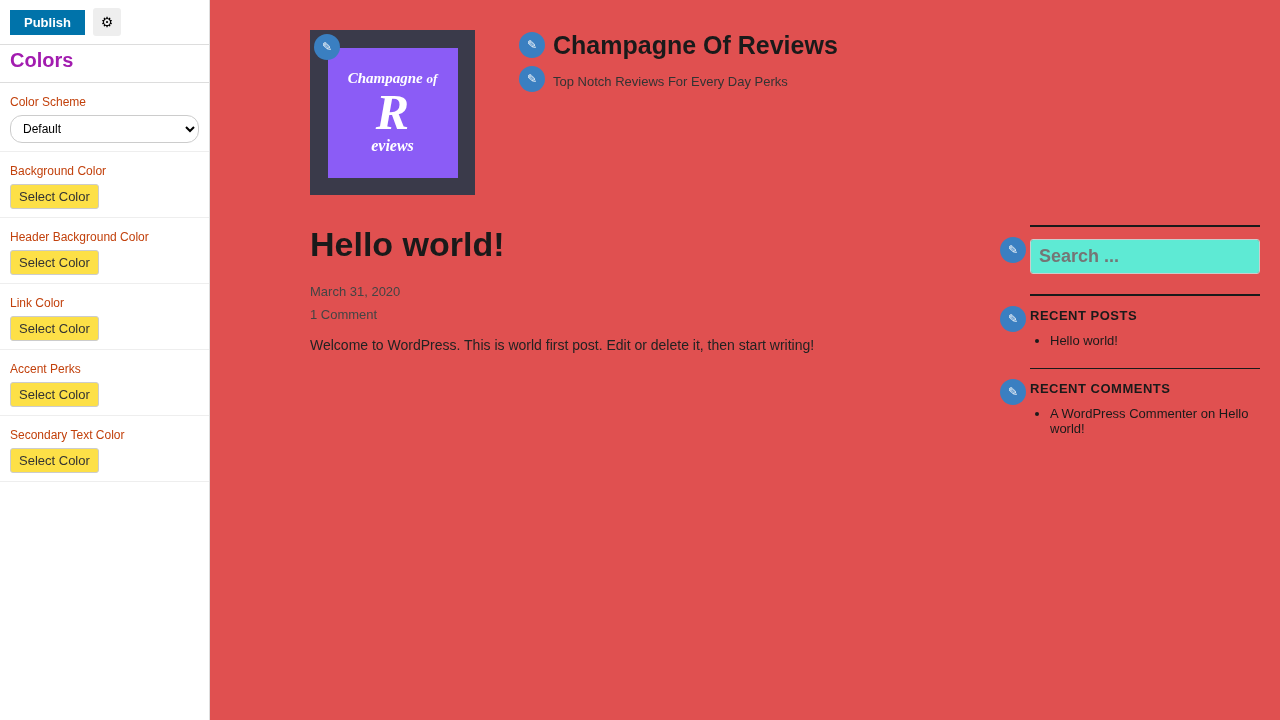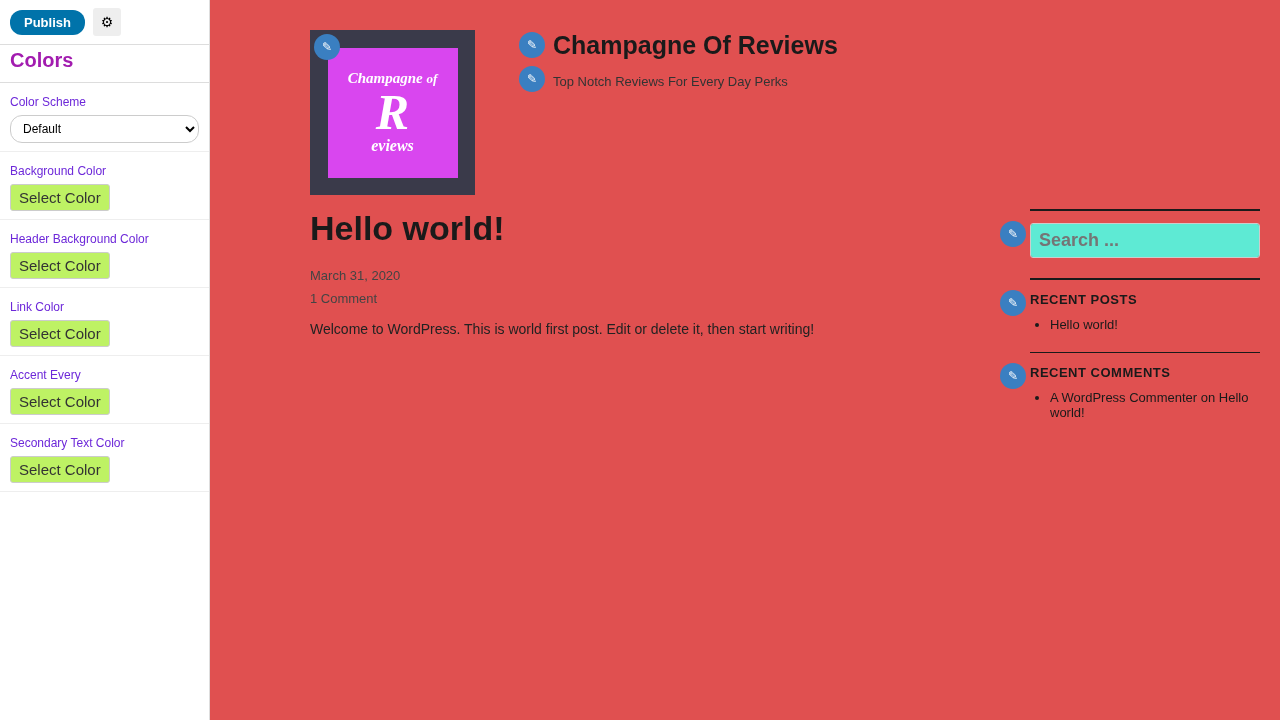--- a/index.html
+++ b/index.html
@@ -23,21 +23,21 @@
       padding: 8px 10px;
       border-bottom: 1px solid #ddd;
       gap: 8px;
     }
 
     #publish-btn {
       background: #0073aa;
       color: #fff;
       border: none;
       padding: 5px 14px;
-      border-radius: 12px;
+      border-radius: 0;
       cursor: pointer;
       font-size: 13px;
       font-weight: bold;
     }
 
     #settings-icon-btn {
       background: #eee;
       border: none;
       border-radius: 3px;
       width: 28px;
@@ -61,42 +61,42 @@
       border-bottom: 1px solid #ddd;
     }
 
     .panel-section {
       padding: 12px 10px 8px 10px;
       border-bottom: 1px solid #eee;
     }
 
     .section-label {
       font-size: 12px;
-      color: #6d28d9;
+      color: #c2410c;
       margin-bottom: 6px;
       font-weight: 500;
     }
 
     .color-dropdown {
       width: 100%;
       padding: 5px 8px;
       border: 1px solid #ccc;
       border-radius: 12px;
       font-size: 12px;
       background: #fff;
       cursor: pointer;
       appearance: auto;
     }
 
     .select-color-btn {
-      background: #bef264;
+      background: #fde047;
       border: 1px solid #ccc;
       border-radius: 3px;
       padding: 4px 8px;
-      font-size: 15px;
+      font-size: 13px;
       cursor: pointer;
       color: #333;
     }
 
     
     #right-panel {
       flex: 1;
       background: #e05050;
       overflow-y: auto;
       position: relative;
@@ -123,21 +123,21 @@
       display: flex;
       align-items: center;
       justify-content: center;
       position: relative;
       flex-shrink: 0;
     }
 
     #logo-inner {
       width: 130px;
       height: 130px;
-      background: #d946ef;
+      background: #8b5cf6;
       display: flex;
       flex-direction: column;
       align-items: center;
       justify-content: center;
       color: #fff;
     }
 
     .edit-circle {
       width: 26px;
       height: 26px;
@@ -172,21 +172,21 @@
     #site-tagline {
       font-size: 13px;
       color: #333;
       margin-top: 4px;
     }
 
     
     #main-layout {
       display: flex;
       gap: 30px;
-      margin-top: 14px;
+      margin-top: 30px;
     }
 
     #posts-area {
       flex: 1;
     }
 
     #post-title {
       font-size: 34px;
       font-weight: bold;
       color: #1a1a1a;
@@ -318,21 +318,21 @@
     <div class="section-label">Header Background Color</div>
     <button class="select-color-btn">Select Color</button>
   </div>
 
   <div class="panel-section">
     <div class="section-label">Link Color</div>
     <button class="select-color-btn">Select Color</button>
   </div>
 
   <div class="panel-section">
-    <div class="section-label">Accent Every</div>
+    <div class="section-label">Accent Perks</div>
     <button class="select-color-btn">Select Color</button>
   </div>
 
   <div class="panel-section">
     <div class="section-label">Secondary Text Color</div>
     <button class="select-color-btn">Select Color</button>
   </div>
 </div>
 
 <div id="right-panel">

